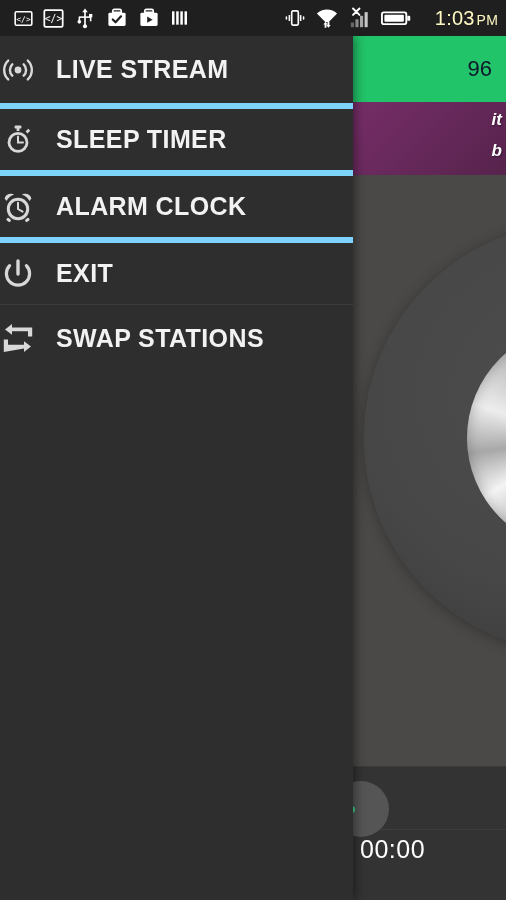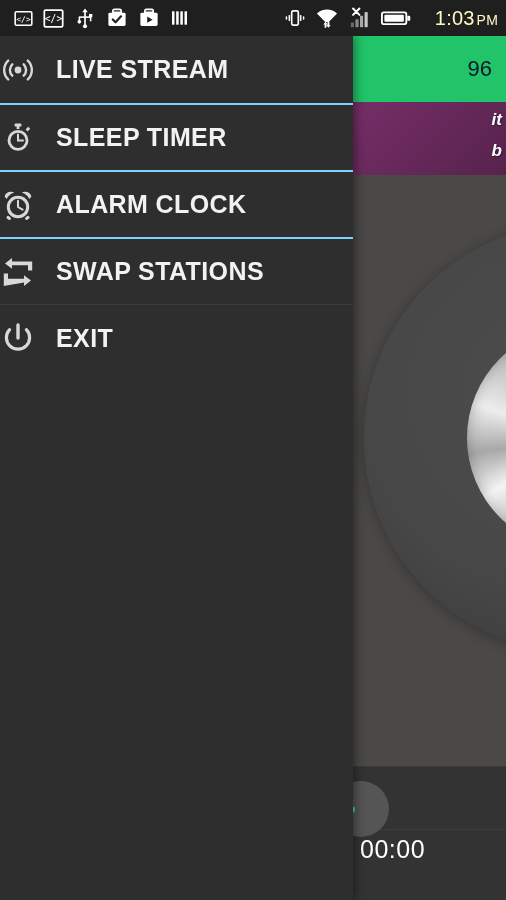--- a/index.html
+++ b/index.html
@@ -275,21 +275,21 @@
   .drawer-item {
     position: relative;
     height: 67px;
     display: flex;
     align-items: center;
     box-sizing: border-box;
     cursor: pointer;
     font-weight: bold;
   }
   .drawer-item + .drawer-item {
-    border-top: 2px solid #7dd3fc;
+    border-top: 6px solid #7dd3fc;
   }
   .drawer-item:last-of-type {
     border-top: 1px solid #3b3b3b;
   }
   .drawer-icon {
     width: 36px;
     height: 36px;
     flex: 0 0 auto;
     display: flex;
     align-items: center;
@@ -392,35 +392,35 @@
           <rect x="5.4" y="28.4" width="4.6" height="3" rx="1.2" transform="rotate(38 7.7 29.9)" fill="#d8d8d8"></rect>
           <rect x="24" y="28.4" width="4.6" height="3" rx="1.2" transform="rotate(-38 26.3 29.9)" fill="#d8d8d8"></rect>
         </svg>
       </span>
       <span class="drawer-label">ALARM CLOCK</span>
     </div>
 
     <div class="drawer-item">
       <span class="drawer-icon">
         <svg width="34" height="34" viewBox="0 0 34 34">
-          <path d="M11 6.5V3l-7 5.4 7 5.4v-3.5h16v5.2h4.2V6.5z" fill="#d8d8d8"></path>
-          <path d="M23 27.5V31l7-5.4-7-5.4v3.5H7v-5.2H2.8v12.6z" fill="#d8d8d8"></path>
-        </svg>
-      </span>
-      <span class="drawer-label">SWAP STATIONS</span>
+          <path d="M17 4v13" stroke="#d8d8d8" stroke-width="3.4" fill="none" stroke-linecap="round"></path>
+          <path d="M25.4 8.6a11.6 11.6 0 1 1-16.8 0" stroke="#d8d8d8" stroke-width="3.2" fill="none" stroke-linecap="round"></path>
+        </svg>
+      </span>
+      <span class="drawer-label">EXIT</span>
     </div>
 
     <div class="drawer-item">
       <span class="drawer-icon">
         <svg width="34" height="34" viewBox="0 0 34 34">
-          <path d="M17 4v13" stroke="#d8d8d8" stroke-width="3.4" fill="none" stroke-linecap="round"></path>
-          <path d="M25.4 8.6a11.6 11.6 0 1 1-16.8 0" stroke="#d8d8d8" stroke-width="3.2" fill="none" stroke-linecap="round"></path>
-        </svg>
-      </span>
-      <span class="drawer-label">EXIT</span>
+          <path d="M11 6.5V3l-7 5.4 7 5.4v-3.5h16v5.2h4.2V6.5z" fill="#d8d8d8"></path>
+          <path d="M23 27.5V31l7-5.4-7-5.4v3.5H7v-5.2H2.8v12.6z" fill="#d8d8d8"></path>
+        </svg>
+      </span>
+      <span class="drawer-label">SWAP STATIONS</span>
     </div>
 
   </div>
 
   <div id="status-bar">
     <div id="status-left">
 
       <span>
         <svg class="sb-icon" width="19" height="19" viewBox="0 0 24 24">
           <rect x="1.5" y="3.5" width="21" height="17" rx="1.5" fill="none" stroke="#ffffff" stroke-width="2"></rect>

